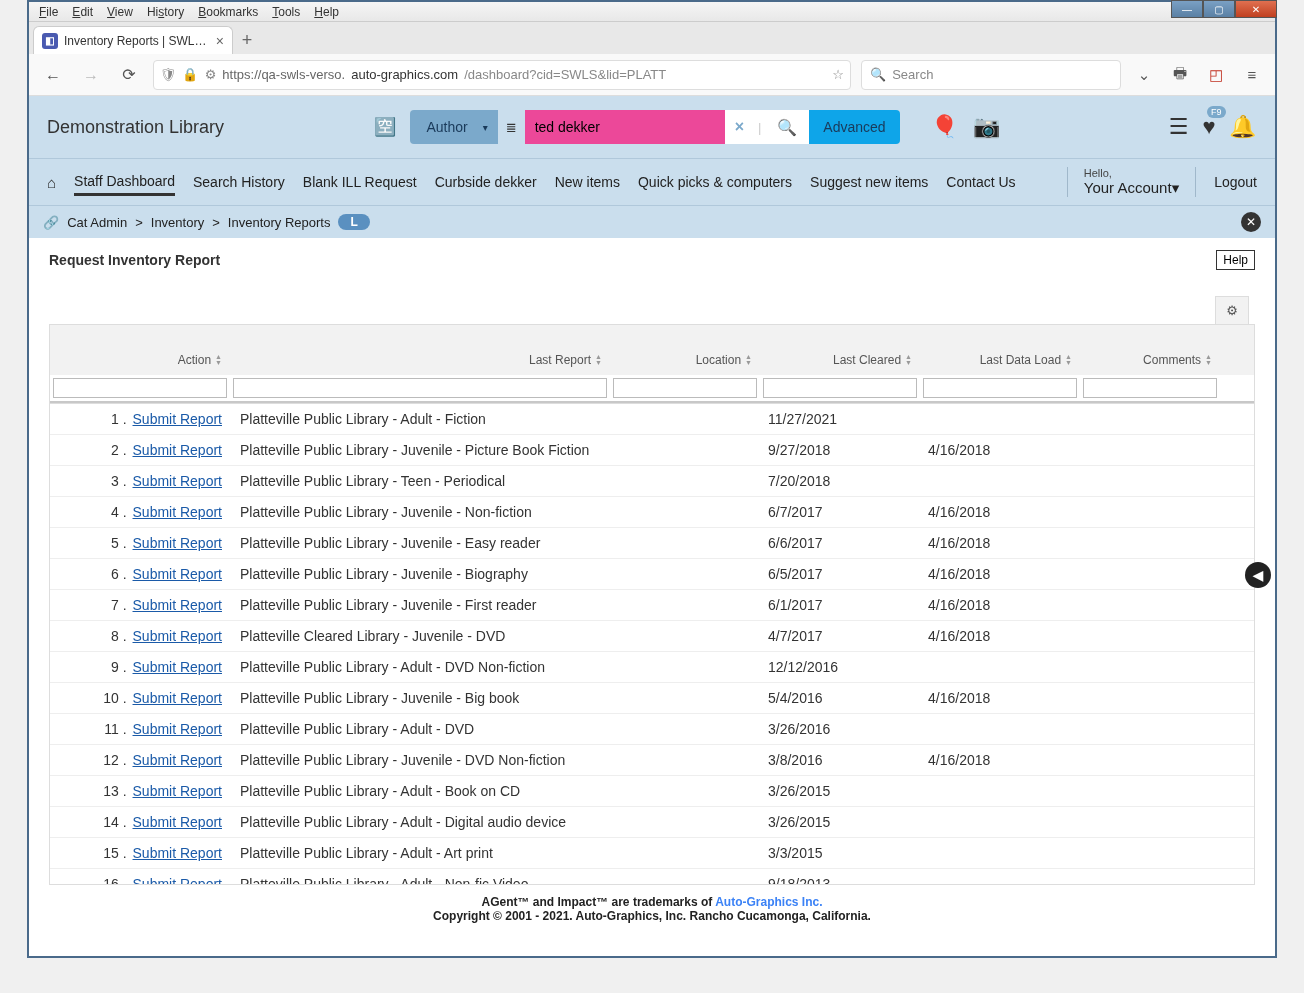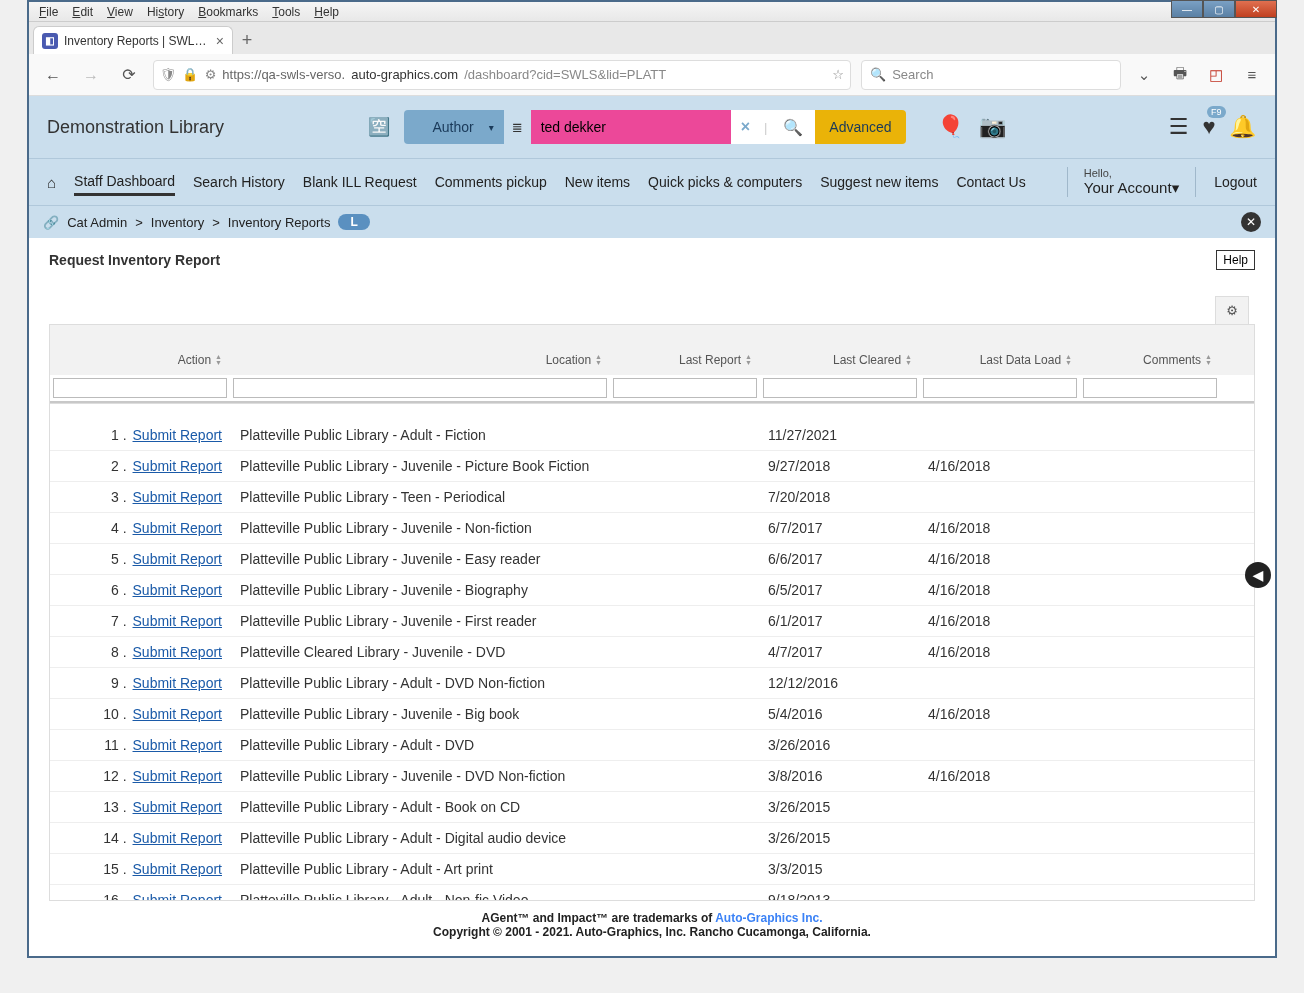--- a/index.html
+++ b/index.html
@@ -35,28 +35,28 @@
   .star { margin-left:auto; color:#888; cursor:pointer; }
   .ff-search { width:260px; display:flex; align-items:center; background:#fff; border:1px solid #ddd; border-radius:4px; height:30px; padding:0 8px; gap:6px; color:#888; }
   .toolbar-icon { width:26px; height:26px; display:flex; align-items:center; justify-content:center; color:#555; cursor:pointer; font-size:15px; }
   
   
   .app-header { background:#cadeed; padding:14px 18px; display:flex; align-items:center; gap:12px; }
   .lib-title { font-size:18px; color:#333; font-weight:400; }
   .spacer { flex:1; }
   .hdr-btn { width:26px; height:26px; color:#333; display:flex; align-items:center; justify-content:center; cursor:pointer; }
   .search-combo { display:flex; align-items:center; height:34px; border-radius:4px; overflow:hidden; }
-  .search-type { background:#7ba9cb; color:#1a3a5a; padding:0 30px 0 28px; height:100%; display:flex; align-items:center; position:relative; cursor:pointer; font-size:14px; }
+  .search-type { background:#7ba9cb; color:#1a3a5a; padding:0 30px 0 16px; height:100%; display:flex; align-items:center; position:relative; cursor:pointer; font-size:14px; }
   .search-type::after { content:"▾"; position:absolute; right:10px; font-size:10px; }
   .db-icon { background:#cadeed; color:#333; padding:0 8px; height:100%; display:flex; align-items:center; cursor:pointer; }
   .search-input { background:#ec4899; border:none; padding:0 10px; height:100%; width:200px; font-size:14px; outline:none; }
   .search-clear { background:#fff; color:#7ba9cb; padding:0 10px; height:100%; display:flex; align-items:center; cursor:pointer; font-size:16px; font-weight:bold; }
   .search-sep { background:#fff; color:#ccc; padding:0 4px; height:100%; display:flex; align-items:center; }
   .search-go { background:#fff; color:#7ba9cb; padding:0 12px; height:100%; display:flex; align-items:center; cursor:pointer; font-size:16px; }
-  .search-adv { background:#eab308; color:#1a3a5a; padding:0 14px; height:100%; display:flex; align-items:center; cursor:pointer; font-size:14px; }
+  .search-adv { background:#0ea5e9; color:#1a3a5a; padding:0 14px; height:100%; display:flex; align-items:center; cursor:pointer; font-size:14px; }
   .hdr-icons { display:flex; gap:14px; align-items:center; margin-left:20px; }
   .hdr-bigicon { font-size:22px; color:#333; cursor:pointer; position:relative; }
   .badge-f9 { position:absolute; top:-8px; right:-10px; background:#7ba9cb; color:#fff; font-size:9px; padding:1px 4px; border-radius:7px; }
   
   
   .navbar { background:#cadeed; border-top:1px solid #b0c8db; padding:8px 18px; display:flex; align-items:center; gap:18px; font-size:14px; color:#222; }
   .navbar a { color:#222; text-decoration:none; cursor:pointer; padding:4px 0; }
   .navbar a.active { border-bottom:3px solid #333; font-weight:500; }
   .navbar .home-icon { font-size:15px; cursor:pointer; }
   .nav-right { margin-left:auto; display:flex; align-items:center; gap:18px; }
@@ -79,21 +79,21 @@
   .gear-tab { background:#f2f2f2; border:1px solid #ddd; border-bottom:none; padding:6px 10px; cursor:pointer; color:#555; }
   
   
   .tbl-wrap { border:1px solid #ddd; }
   .tbl-head { background:#f2f2f2; border-bottom:1px solid #ddd; }
   .tbl-head-row, .tbl-filter-row, .tbl-body-row { display:grid; grid-template-columns: 180px 380px 150px 160px 160px 140px; align-items:center; }
   .tbl-head-cell { padding:28px 8px 8px; font-size:12px; color:#555; text-align:right; display:flex; justify-content:flex-end; align-items:center; gap:4px; }
   .sort-arrows { display:inline-flex; flex-direction:column; font-size:7px; line-height:6px; color:#999; }
   .tbl-filter-row { background:#fff; padding:3px 0; border-bottom:2px solid #c8c8c8; }
   .tbl-filter-row input { width:calc(100% - 6px); margin:0 3px; border:1px solid #bbb; height:20px; padding:0 4px; font-size:12px; }
-  .tbl-body { max-height: 480px; overflow:auto;margin-top:16px; }
+  .tbl-body { max-height: 480px; overflow:auto; }
   .tbl-body-row { border-bottom:1px solid #eee; padding:4px 0; font-size:14px; color:#333; }
   .tbl-body-row .cell { padding:3px 8px; }
   .cell.num-action { text-align:right; white-space:nowrap; }
   .cell.num-action .idx { color:#333; margin-right:2px; }
   .cell.num-action a { color:#1a5aa8; text-decoration:underline; cursor:pointer; }
   .cell.loc { padding-left:10px; }
   
   
   .footer { text-align:center; font-size:12px; padding:6px 0 10px; color:#222; }
   .footer a { color:#3b82f6; font-weight:bold; }
@@ -183,21 +183,21 @@
       <span class="hdr-bigicon" style="position:relative">♥<span class="badge-f9">F9</span></span>
       <span class="hdr-bigicon">🔔</span>
     </div>
   </div>
 
   <div class="navbar">
     <span class="home-icon">⌂</span>
     <a class="active">Staff Dashboard</a>
     <a>Search History</a>
     <a>Blank ILL Request</a>
-    <a>Comments pickup</a>
+    <a>Curbside dekker</a>
     <a>New items</a>
     <a>Quick picks &amp; computers</a>
     <a>Suggest new items</a>
     <a>Contact Us</a>
     <div class="nav-right">
       <div class="account-box">
         <div class="hello">Hello,</div>
         <div class="name"><span>Your Account</span><span>▾</span></div>
       </div>
       <a>Logout</a>
@@ -227,28 +227,28 @@
       <div class="tbl-head">
         <div class="tbl-head-row">
           <div class="tbl-head-cell">
                 <span>Action</span>
                 <span class="sort-arrows">
                   <span>▲</span>
                   <span>▼</span>
                 </span>
               </div>
           <div class="tbl-head-cell">
+                <span>Last Report</span>
+                <span class="sort-arrows">
+                  <span>▲</span>
+                  <span>▼</span>
+                </span>
+              </div>
+          <div class="tbl-head-cell">
                 <span>Location</span>
-                <span class="sort-arrows">
-                  <span>▲</span>
-                  <span>▼</span>
-                </span>
-              </div>
-          <div class="tbl-head-cell">
-                <span>Last Report</span>
                 <span class="sort-arrows">
                   <span>▲</span>
                   <span>▼</span>
                 </span>
               </div>
           <div class="tbl-head-cell">
                 <span>Last Cleared</span>
                 <span class="sort-arrows">
                   <span>▲</span>
                   <span>▼</span>

